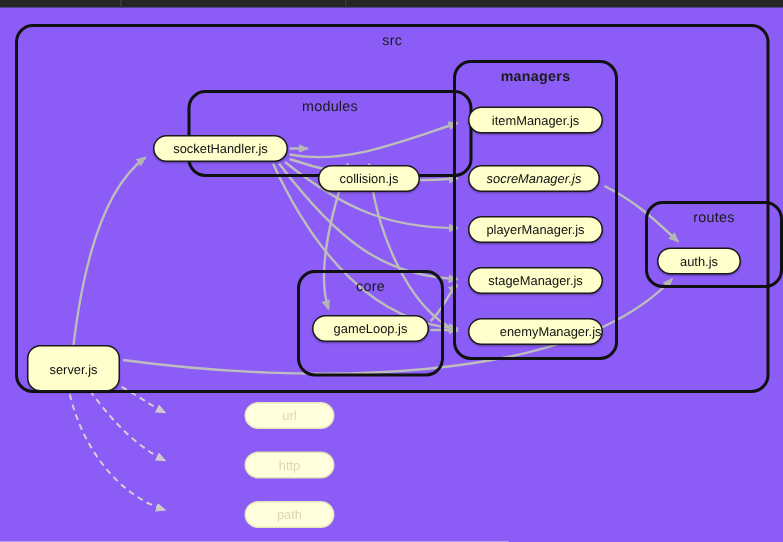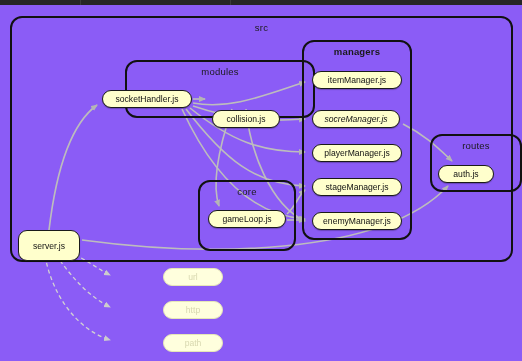--- a/index.html
+++ b/index.html
@@ -97,21 +97,21 @@
       </div>
       <div class="node" style="left: 312px; top: 110px; width: 88px; height: 18px; font-style: italic;">
         <span>socreManager.js</span>
       </div>
       <div class="node" style="left: 312px; top: 144px; width: 90px; height: 18px;">
         <span>playerManager.js</span>
       </div>
       <div class="node" style="left: 312px; top: 178px; width: 90px; height: 18px;">
         <span>stageManager.js</span>
       </div>
-      <div class="node" style="left: 312px; top: 212px; width: 90px; height: 18px;">
+      <div class="node" style="left: 312px; top: 212px; width: 90px; height: 18px; justify-content: flex-end;">
         <span>enemyManager.js</span>
       </div>
       <div class="node" style="left: 438px; top: 165px; width: 56px; height: 18px;">
         <span>auth.js</span>
       </div>
       <div class="node" style="left: 208px; top: 210px; width: 78px; height: 18px;">
         <span>gameLoop.js</span>
       </div>
       <div class="node" style="left: 18px; top: 230px; width: 62px; height: 31px;">
         <span>server.js</span>

